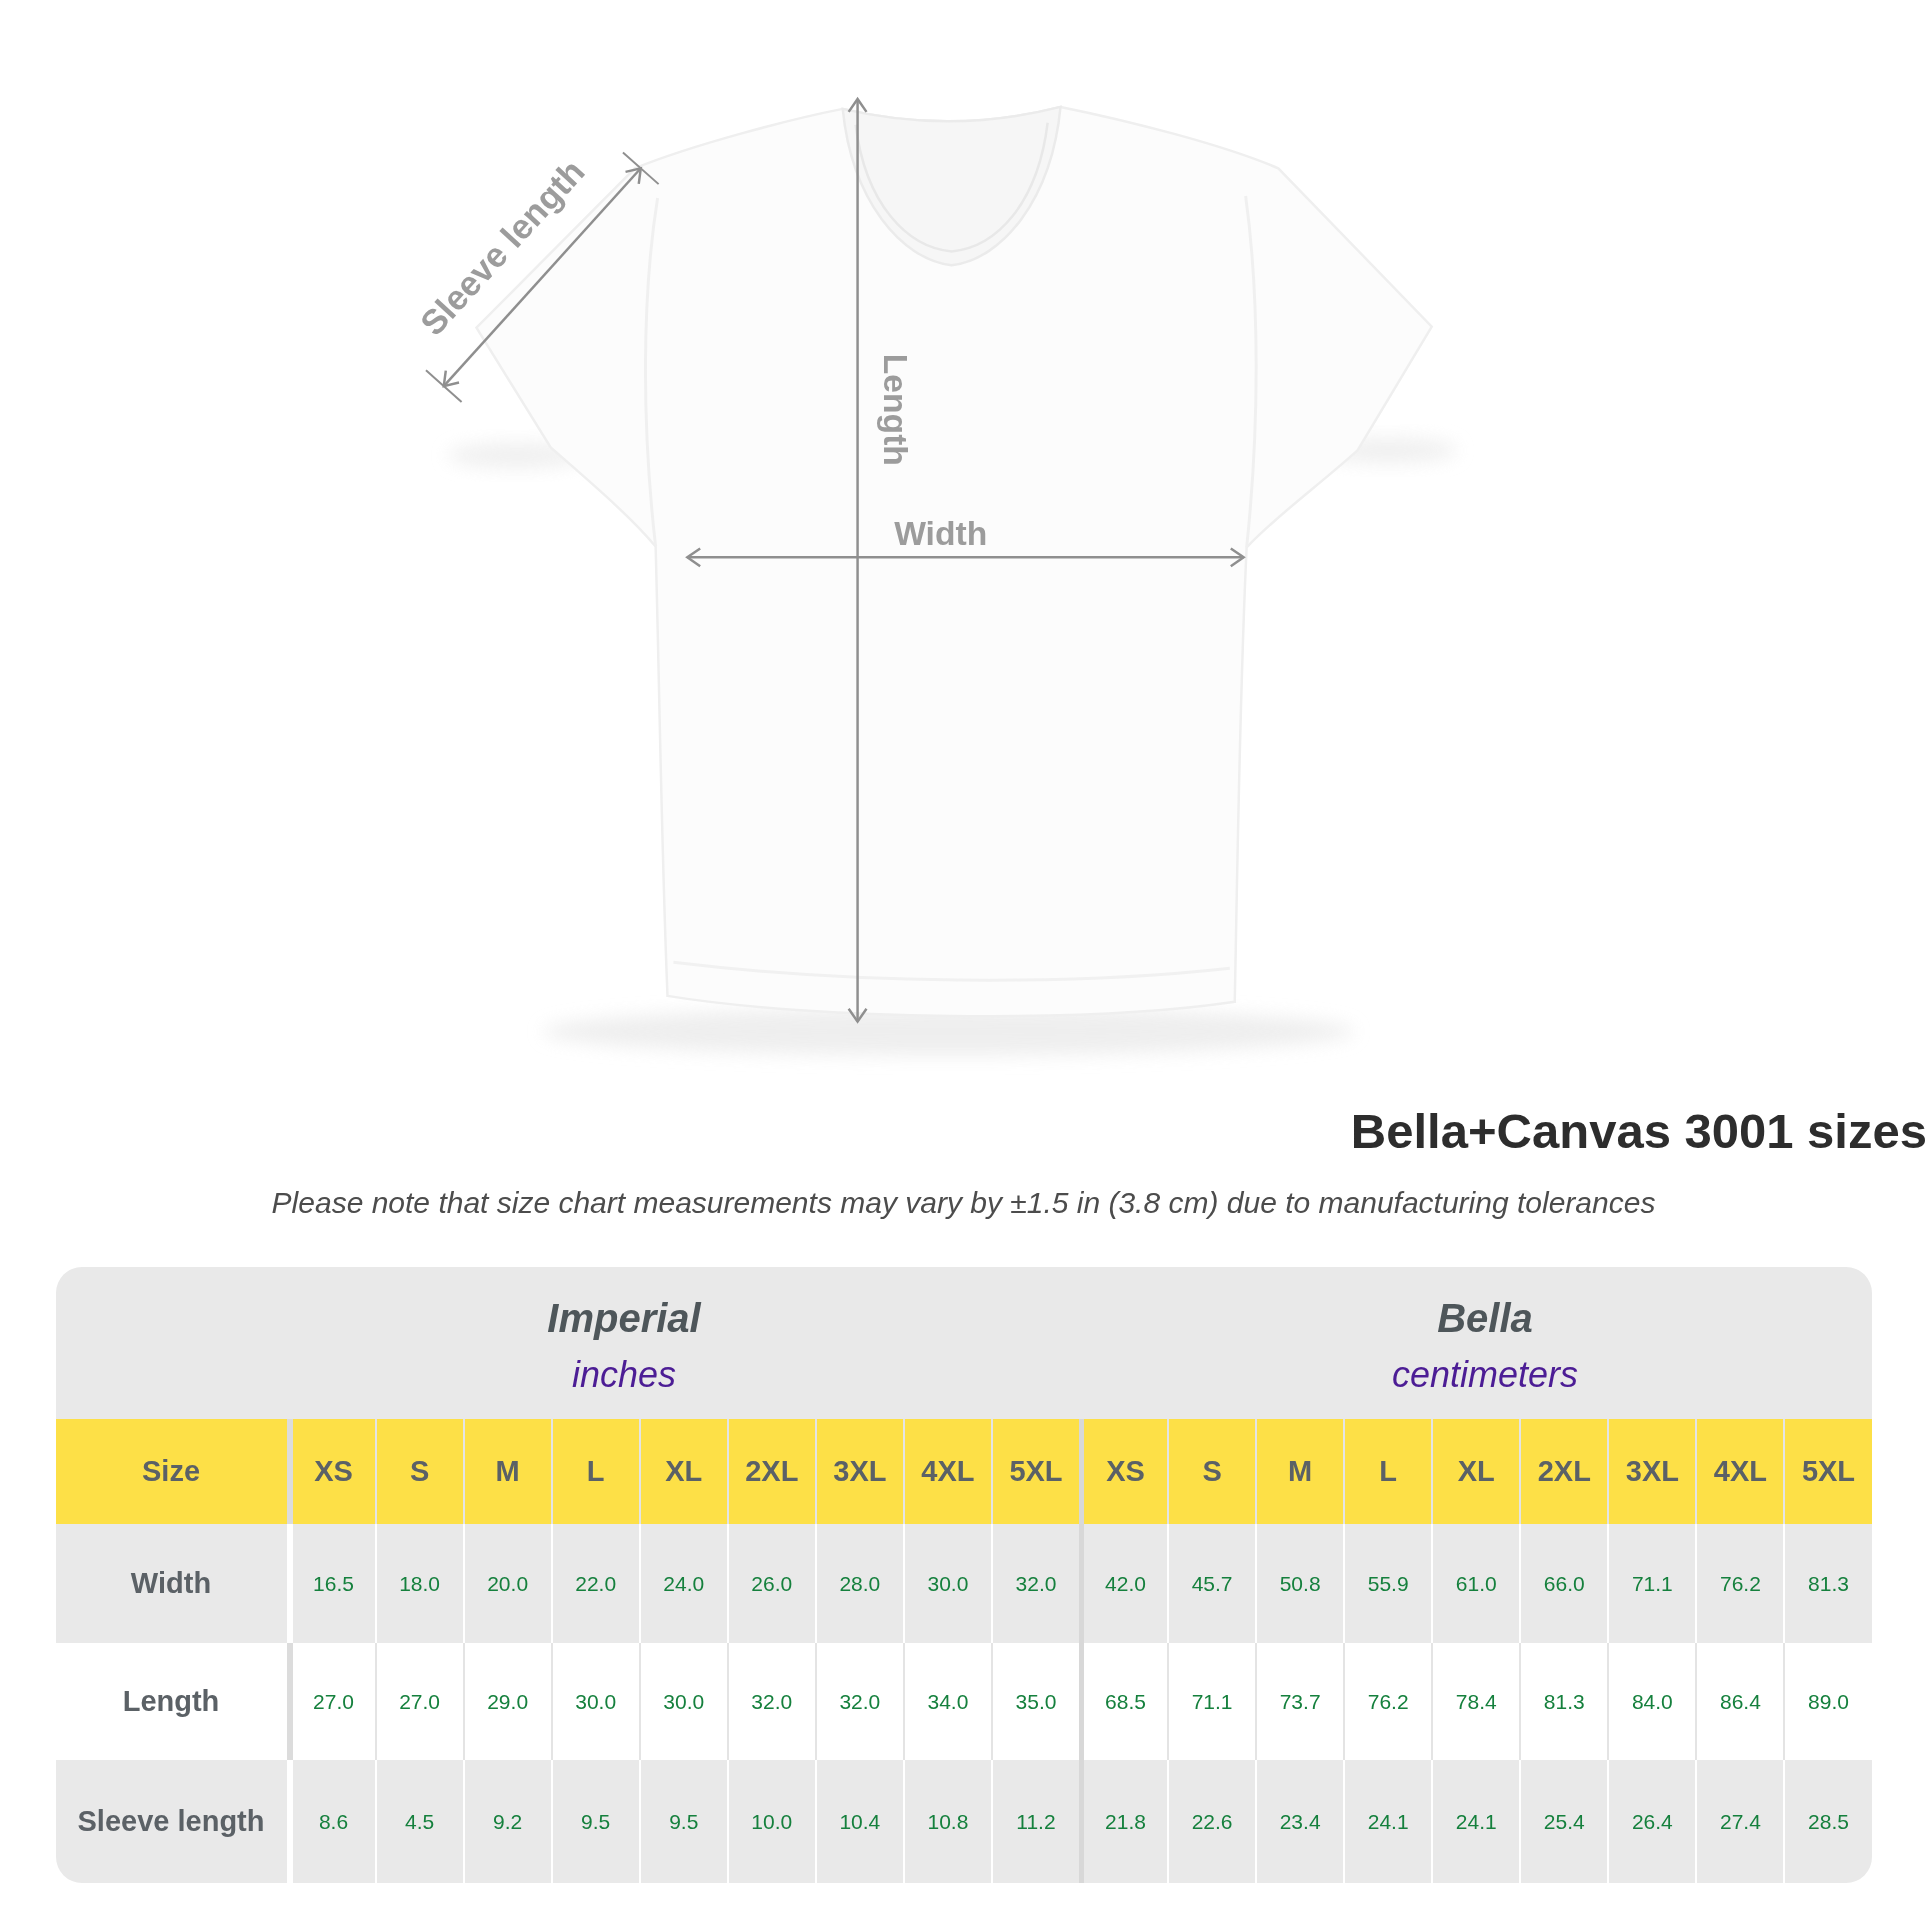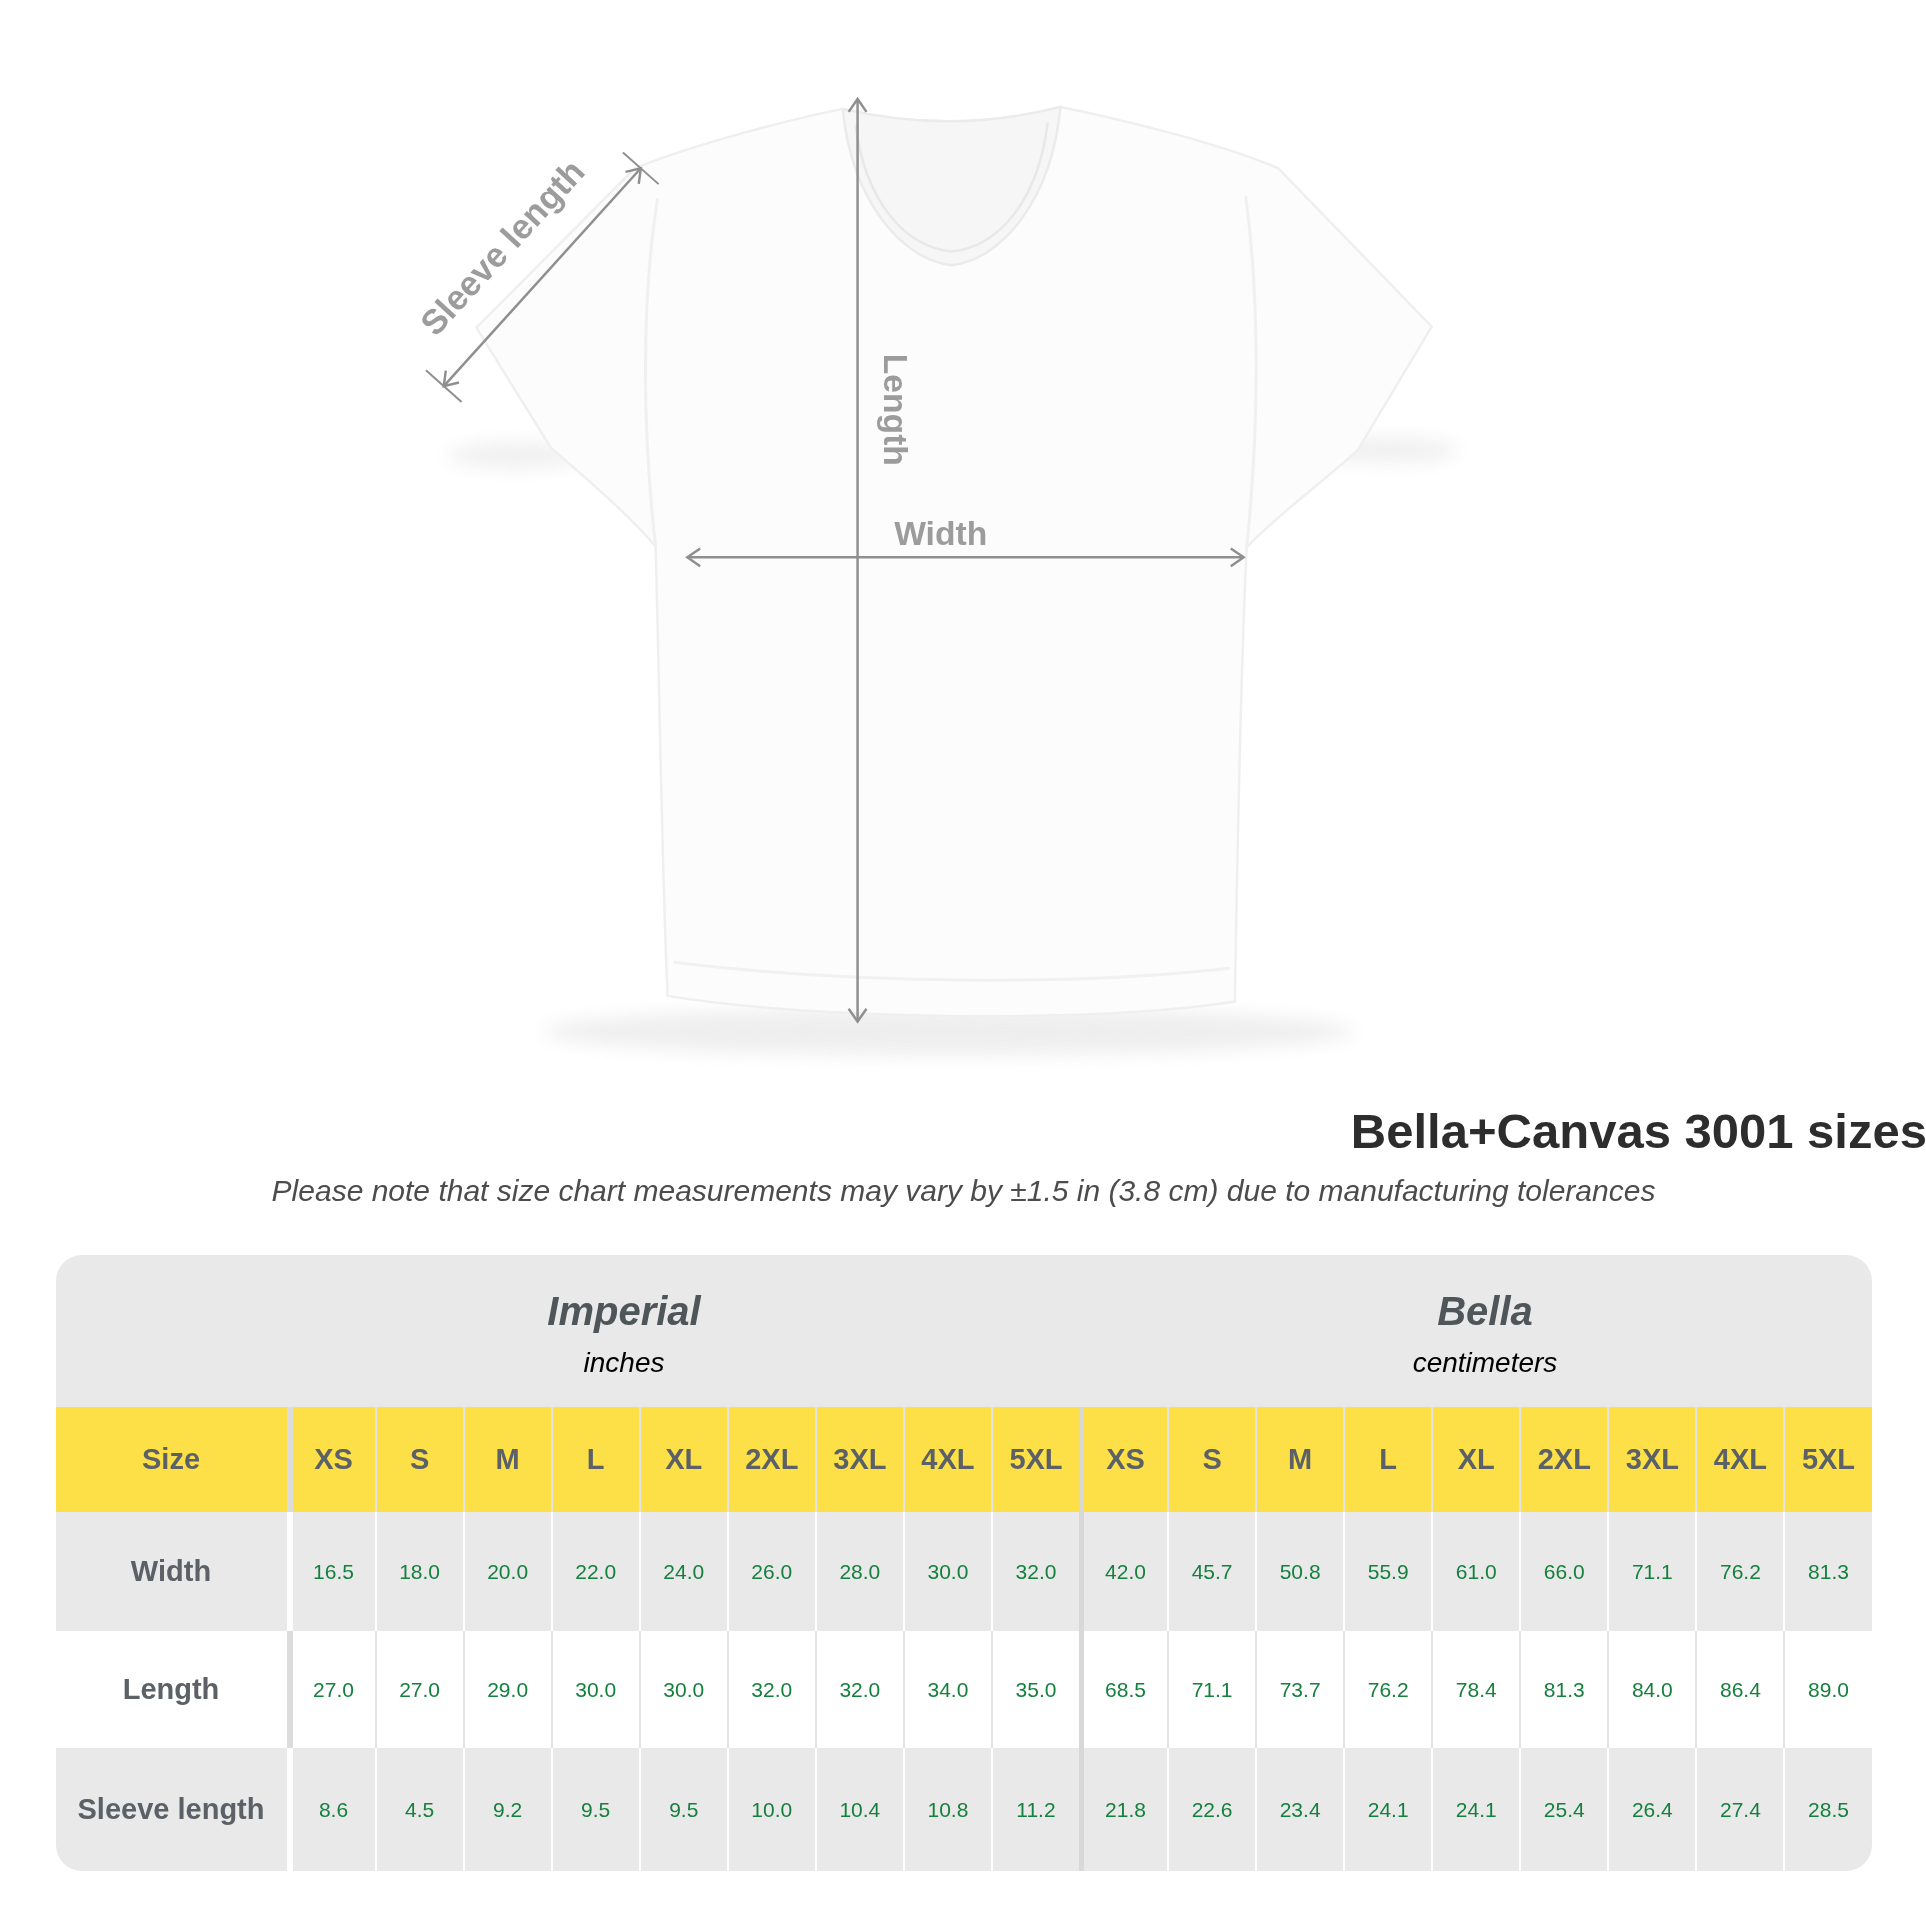--- a/index.html
+++ b/index.html
@@ -11,21 +11,21 @@
   }
   .diagram-wrap{ width:1927px; height:1084px; position:relative; }
   .headline{
     text-align:right;
     margin-top:20px;
     font-size:49px; line-height:55px;
     font-weight:bold; color:#2d2d2d;
   }
   .note{
     text-align:center;
-    margin-top:14px;
+    margin-top:26px;
     font-size:30px; line-height:36px;
     font-style:italic; color:#4c4c4c;
   }
   .size-table{
     width:1816px; margin:46px auto 0 auto;
     background:#e9e9e9;
     border-radius:26px;
     overflow:hidden;
   }
   .t-row{
@@ -46,21 +46,21 @@
   .sep-mid{ border-left:5px solid #d8d8d8; }
   .lbl{ font-weight:bold; color:#5b6166; font-size:29px; }
   .num{ color:#15803d; font-size:21px; font-weight:normal; }
   .band-cell{
     display:flex; flex-direction:column; align-items:center; justify-content:center;
     gap:13px; padding-top:6px;
   }
   .band-cell.imperial{ grid-column:1 / 11; padding-left:55px; }
   .band-cell.metric{ grid-column:11 / 20; }
   .band-title{ font-size:40px; font-weight:bold; font-style:italic; color:#4e565a; }
-  .band-unit{ font-size:28px; font-style:italic; color:#000000; }
+  .band-unit{ font-size:36px; font-style:italic; color:#4c1d95; }
 </style>
 </head>
 <body>
 
 <div class="diagram-wrap">
   <svg width="1927" height="1084" viewBox="0 0 1946 1095">
     <defs>
       <filter id="soft" x="-50%" y="-50%" width="200%" height="200%">
         <feGaussianBlur stdDeviation="9"></feGaussianBlur>
       </filter>

